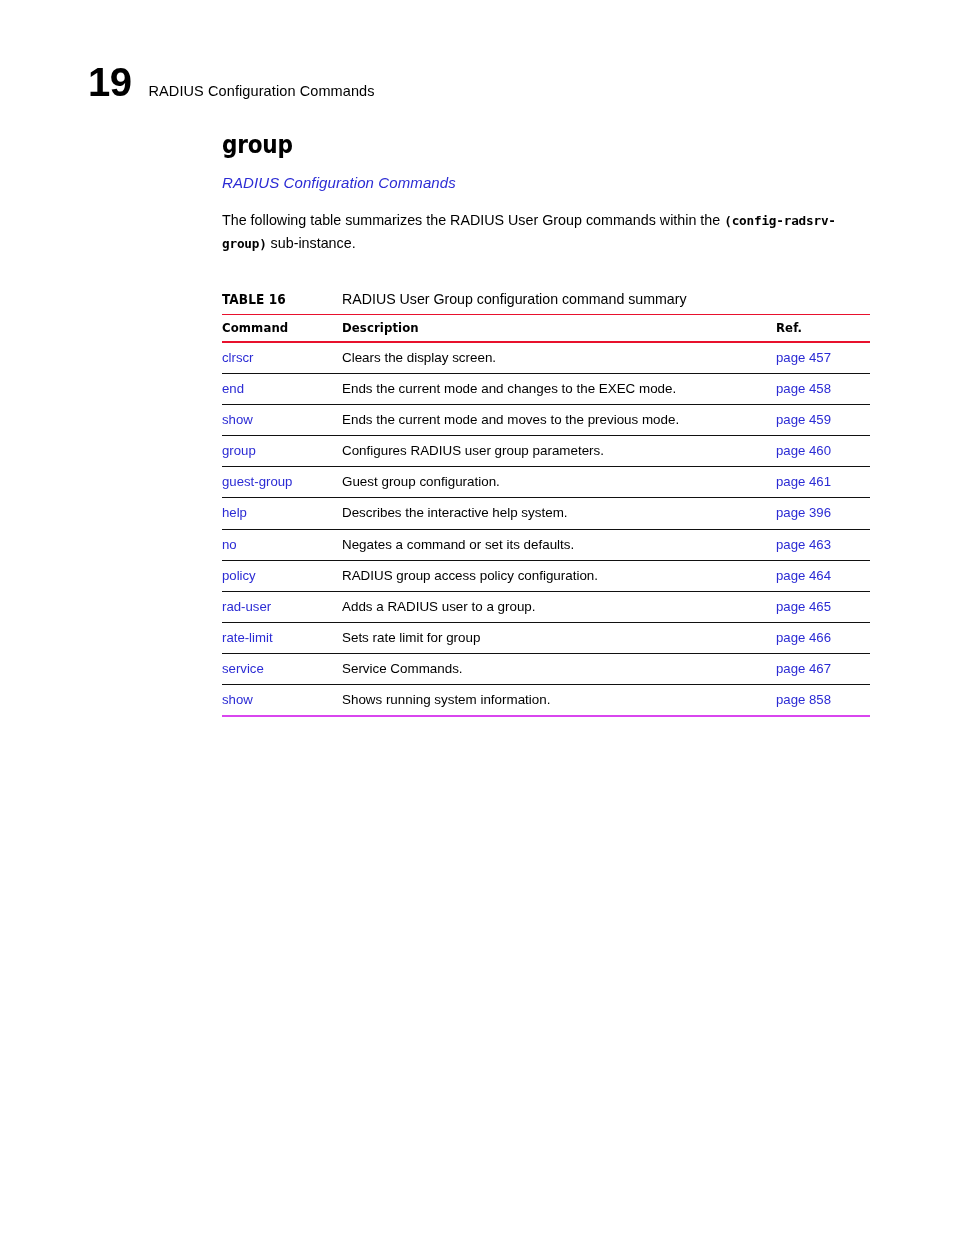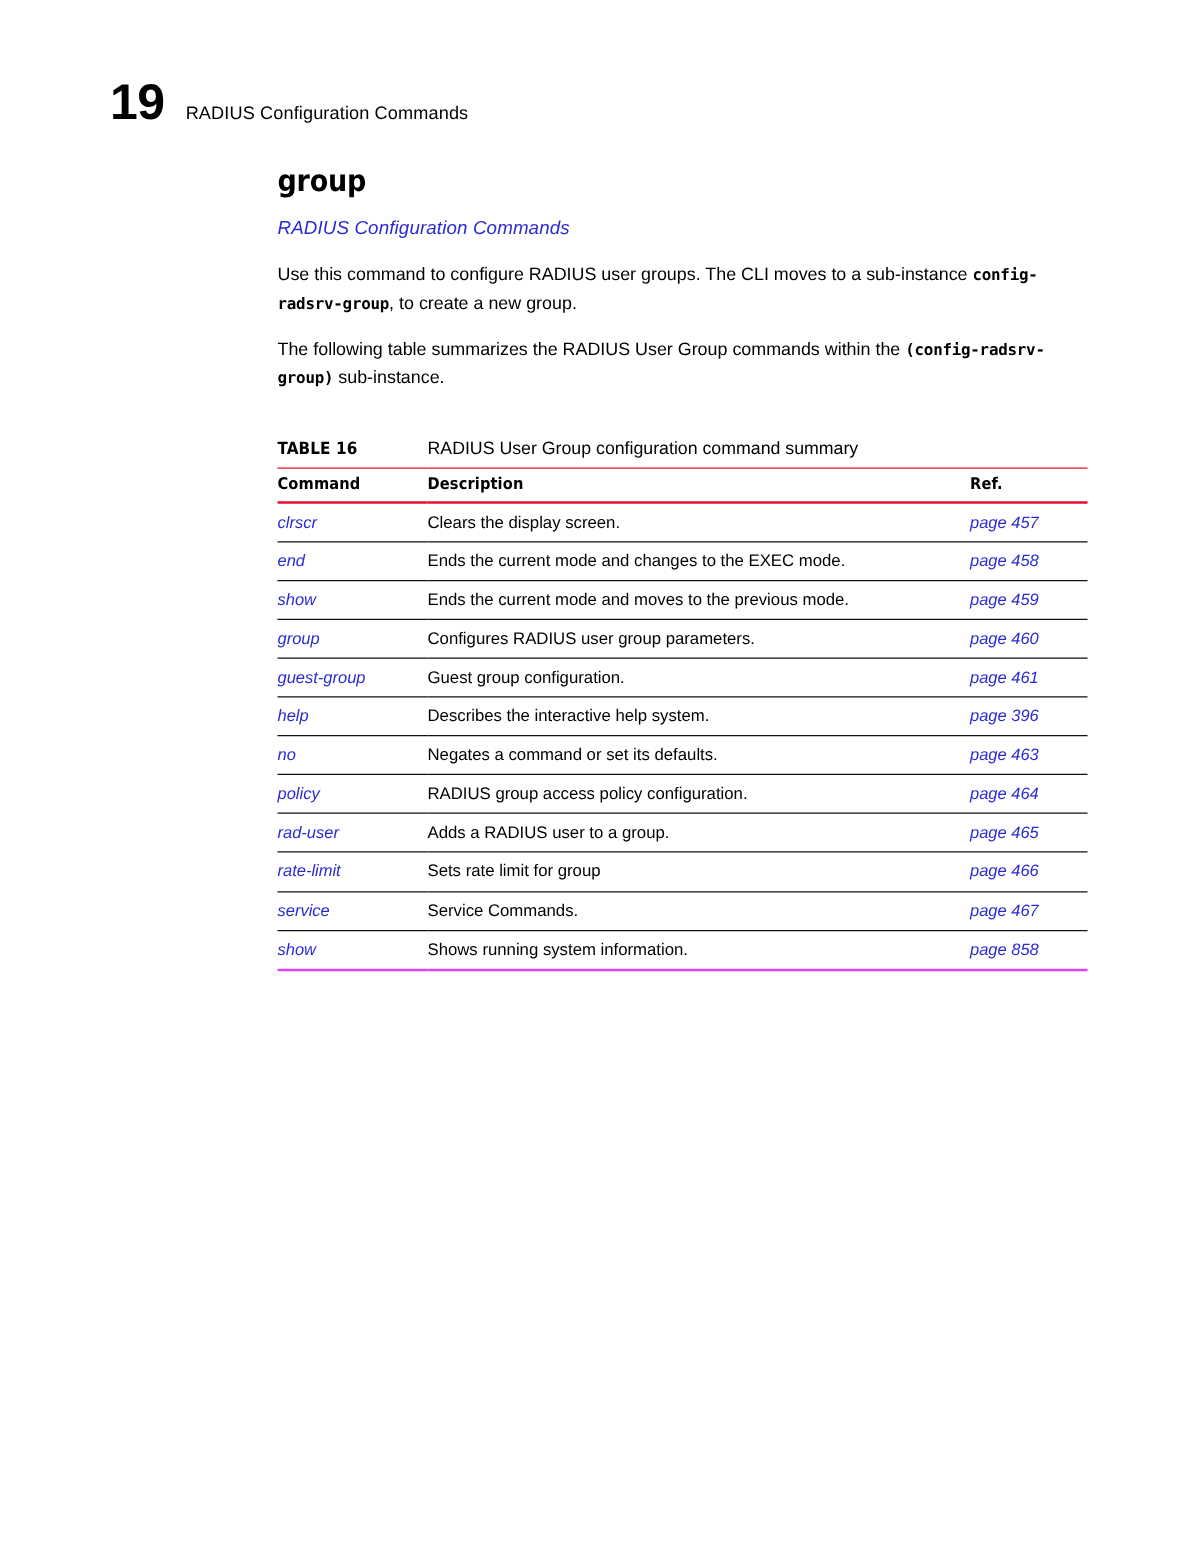--- a/index.html
+++ b/index.html
@@ -127,42 +127,38 @@
     border-bottom: 1.2px solid #111111;
     vertical-align: baseline;
     line-height: 1.35;
   }
   table.cmd-table tbody tr:last-child td {
     border-bottom: 2px solid #d946ef;
   }
 
   .cell-link {
     color: #2b2bd4;
-    font-style: italic;
     text-decoration: none;
     font-size: 13.2px;
   }
 </style>
 </head>
 <body>
 
 <div class="page-header">
   <span class="chapter-number">19</span>
   <span class="chapter-title">RADIUS Configuration Commands</span>
 </div>
 
 <div class="content">
 
   <h1 class="section-title">group</h1>
 
   <a class="xref-link" href="#">RADIUS Configuration Commands</a>
 
-  <p class="body-text">
-    <span>Use this command to configure RADIUS user groups. The CLI moves to a sub-instance </span><code class="cli">config-radsrv-group</code><span>, to create a new group.</span>
-  </p>
 
 
   <p class="body-text">
     <span>The following table summarizes the RADIUS User Group commands within the </span><code class="cli">(config-radsrv-group)</code><span> sub-instance.</span>
   </p>
 
   <div class="table-caption">
     <span class="label">TABLE 16</span>
     <span class="caption-text">RADIUS User Group configuration command summary</span>
   </div>

